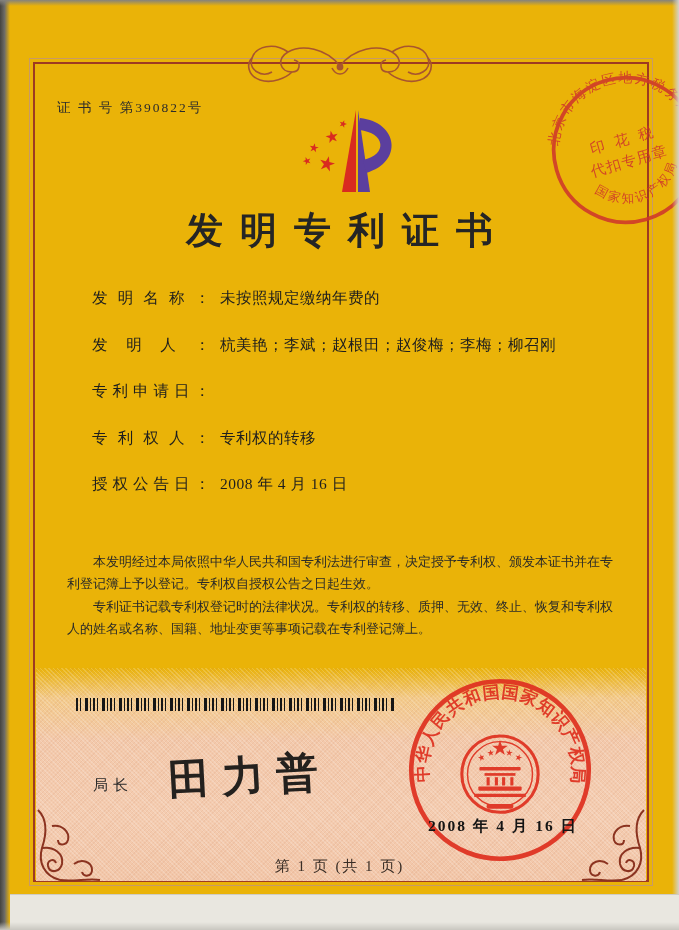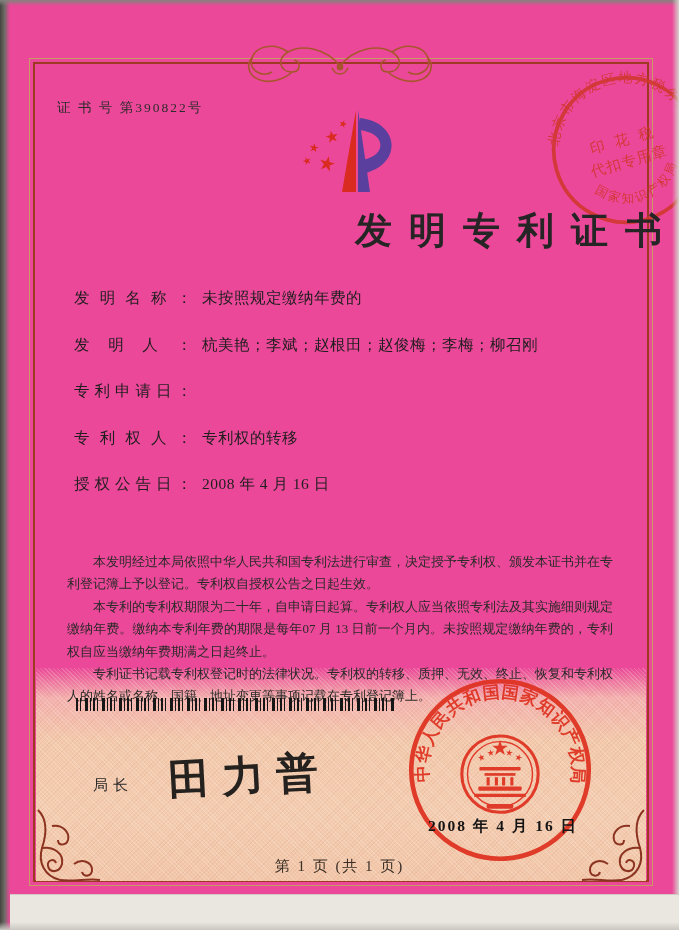--- a/index.html
+++ b/index.html
@@ -1,19 +1,19 @@
 <!DOCTYPE html>
 <html><head>
 <meta charset="utf-8">
 <style>
   html,body{margin:0;padding:0;background:#cfcdc7;}
   *{box-sizing:border-box;}
   .scan{
     position:relative;width:679px;height:930px;margin:0 auto;
-    background:#ec4899;overflow:hidden;
+    background:#eab308;overflow:hidden;
     font-family:"Liberation Serif","DejaVu Serif",serif;
     color:#222;
   }
   
   .edge-left{position:absolute;left:0;top:0;width:10px;height:100%;
     background:linear-gradient(90deg,#45433f 0%,#6d6b66 45%,rgba(120,118,112,0) 100%);}
   .edge-top{position:absolute;left:0;top:0;width:100%;height:6px;
     background:linear-gradient(180deg,#84827d 0%,rgba(160,158,150,0) 100%);}
   .edge-right{position:absolute;right:0;top:0;width:7px;height:100%;
     background:linear-gradient(270deg,#d4d2cb 0%,rgba(220,218,210,0) 100%);}
@@ -37,26 +37,26 @@
 
   .ornament{position:absolute;pointer-events:none;}
 
   .cert-no{position:absolute;left:57px;top:99px;font-size:13.5px;letter-spacing:2px;color:#2c2c2c;}
 
   .logo-box{position:absolute;left:296px;top:102px;width:124px;height:104px;}
 
   .tax-stamp{position:absolute;left:543px;top:57px;width:166px;height:186px;
     transform:rotate(-16deg);opacity:.88;}
 
-  .title{position:absolute;left:0;top:206px;width:100%;text-align:right;
+  .title{position:absolute;left:0;top:206px;width:100%;text-align:center;
     font-size:37px;font-weight:600;letter-spacing:17px;text-indent:17px;color:#252525;}
 
   .fields{position:absolute;left:74px;top:288px;width:540px;}
   .field-row{display:flex;align-items:baseline;height:24px;margin-bottom:22.5px;
-    font-size:15.5px;color:#1e1e1e;}
+    font-size:15.5px;color:#1e1e1e;margin-left:18px;}
   .field-label{display:inline-block;width:118px;text-align:justify;text-align-last:justify;
     font-weight:500;}
   .field-value{padding-left:10px;font-weight:500;letter-spacing:.5px;}
 
   .body-text{position:absolute;left:67px;top:551px;width:546px;
     font-size:13px;line-height:22.4px;color:#2a2a28;text-align:justify;}
   .body-text p{margin:0;text-indent:2em;}
 
   .barcode{position:absolute;left:76px;top:698px;width:318px;height:13px;
     background:repeating-linear-gradient(90deg,
@@ -173,21 +173,20 @@
       <span class="field-value">专利权的转移</span>
     </div>
     <div class="field-row">
       <span class="field-label">授权公告日：</span>
       <span class="field-value">2008 年 4 月 16 日</span>
     </div>
   </div>
 
   <div class="body-text">
     <p>本发明经过本局依照中华人民共和国专利法进行审查，决定授予专利权、颁发本证书并在专利登记簿上予以登记。专利权自授权公告之日起生效。</p>
-    <p>本专利的专利权期限为二十年，自申请日起算。专利权人应当依照专利法及其实施细则规定缴纳年费。缴纳本专利年费的期限是每年07 月 13 日前一个月内。未按照规定缴纳年费的，专利权自应当缴纳年费期满之日起终止。</p>
     <p>专利证书记载专利权登记时的法律状况。专利权的转移、质押、无效、终止、恢复和专利权人的姓名或名称、国籍、地址变更等事项记载在专利登记簿上。</p>
   </div>
 
   <div class="barcode"></div>
 
   <div class="director-row">局长</div>
   <div class="signature">田力普</div>
 
   <svg class="main-seal" viewBox="0 0 190 190">
     <defs>

